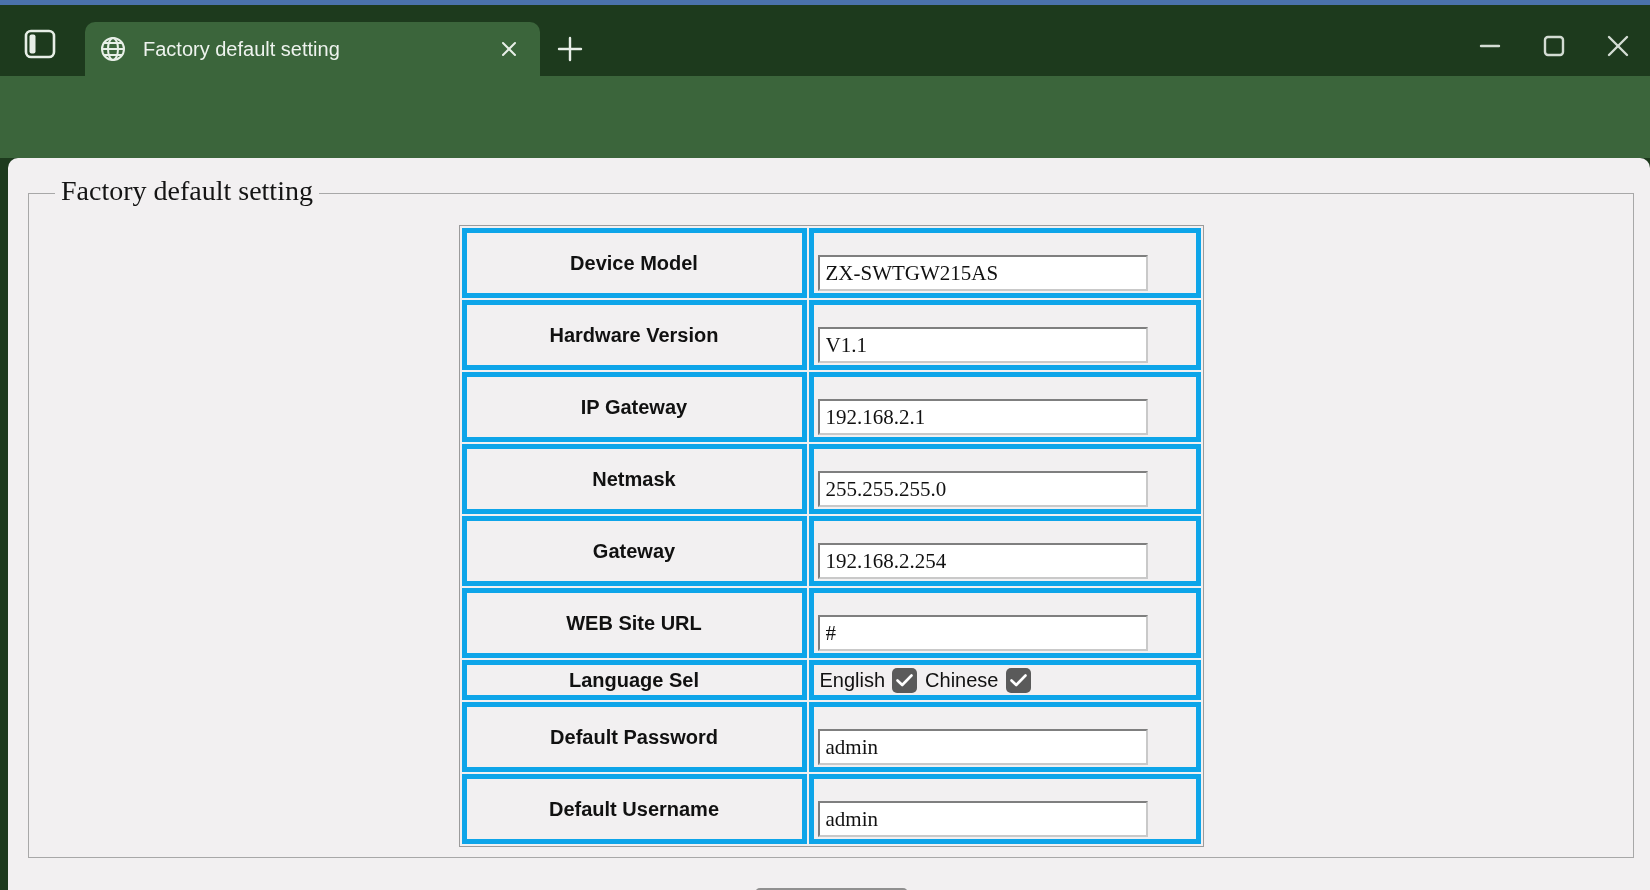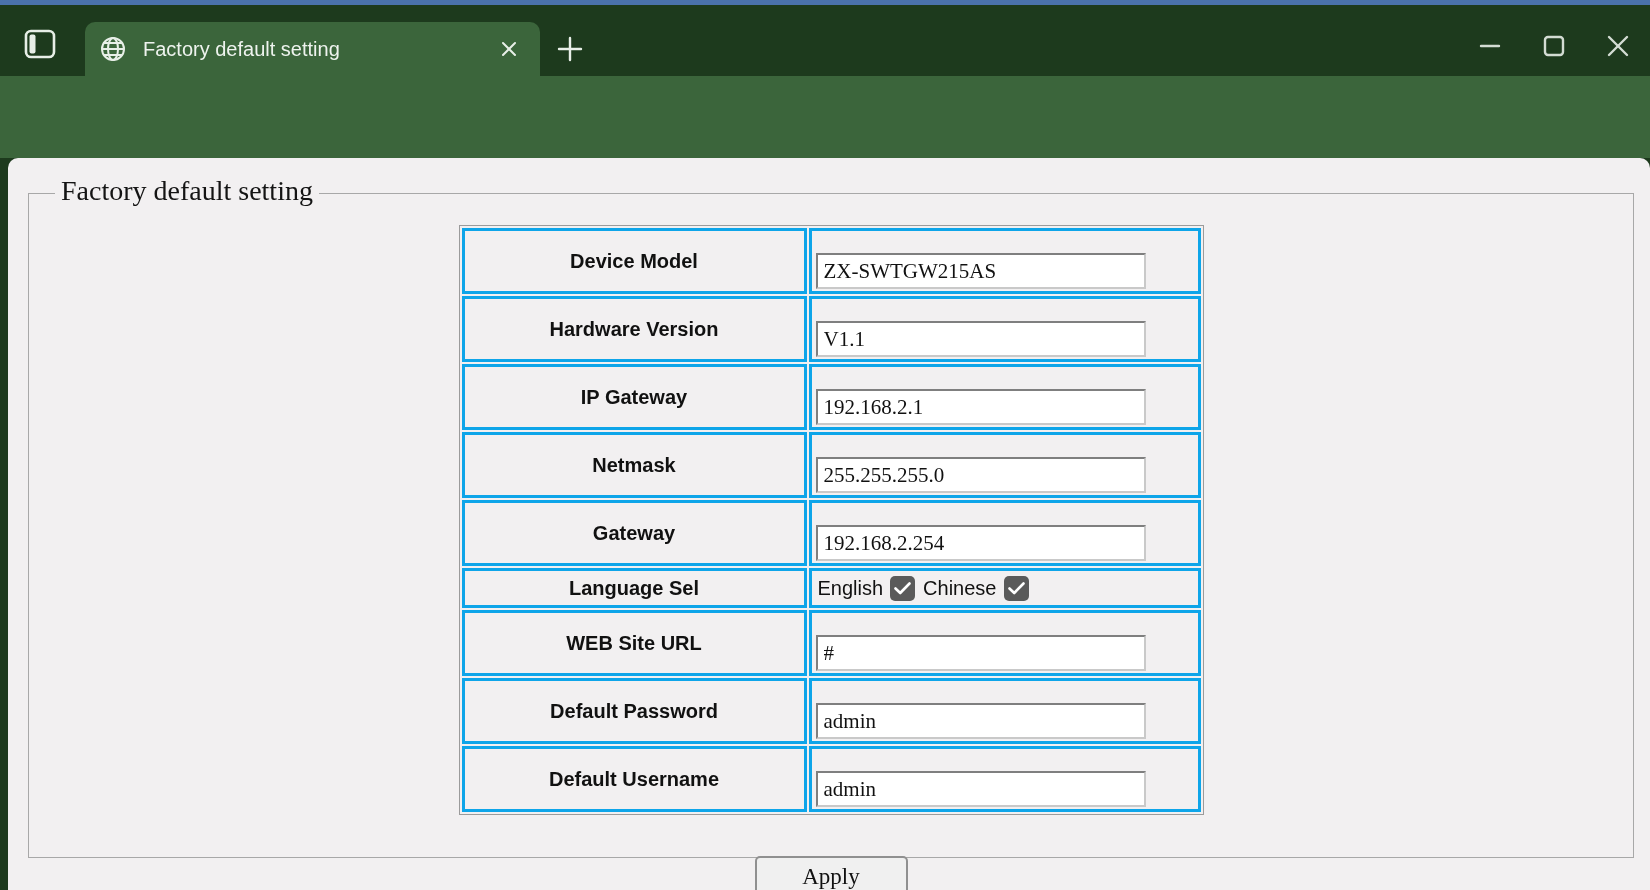--- a/index.html
+++ b/index.html
@@ -64,21 +64,21 @@
     border:1px solid #a8a8a8;box-sizing:border-box;
   }
   .legend{
     position:absolute;left:26px;top:-19px;background:#f2f0f1;padding:0 6px;
     font-family:"Liberation Serif",serif;font-size:28px;color:#141414;white-space:nowrap;
   }
   table.settings{
     border-collapse:separate;border-spacing:2px;margin:31px auto 0;
     border:1px solid #9b9b9b;background:#f2f0f1;
   }
-  table.settings td{border:3px solid #0ea5e9;height:40px;box-sizing:border-box;}
+  table.settings td{border:5px solid #0ea5e9;height:40px;box-sizing:border-box;}
   td.label-cell{width:345px;text-align:center;font-weight:bold;font-size:20px;color:#111;font-family:"Liberation Sans",sans-serif;}
   td.value-cell{width:392px;padding:2px 4px;}
   td.value-cell input{
     width:330px;height:36px;box-sizing:border-box;background:#fff;
     border:2px solid;border-color:#7f7f7f #c9c9c9 #c9c9c9 #7f7f7f;
     font-family:"Liberation Serif",serif;font-size:21px;color:#111;padding:0 6px;outline:none;margin-top:20px;
   }
   .lang-wrap{display:flex;align-items:center;font-size:20px;color:#111;font-family:"Liberation Sans",sans-serif;padding-left:2px;}
   .checkbox{
     width:25px;height:25px;border-radius:5px;background:#5a5a5a;margin:0 8px 0 7px;
@@ -234,20 +234,24 @@
             <td class="label-cell">IP Gateway</td>
             <td class="value-cell"><input type="text" value="192.168.2.1" style=""></td>
           </tr>
           <tr>
             <td class="label-cell">Netmask</td>
             <td class="value-cell"><input type="text" value="255.255.255.0" style=""></td>
           </tr>
           <tr>
             <td class="label-cell">Gateway</td>
             <td class="value-cell"><input type="text" value="192.168.2.254" style=""></td>
+          </tr>
+          <tr>
+            <td class="label-cell">WEB Site URL</td>
+            <td class="value-cell"><input type="text" value="#" style=""></td>
           </tr>
           <tr>
             <td class="label-cell">Language Sel</td>
             <td class="value-cell">
               <div class="lang-wrap">
                 <span>English</span>
                 <span class="checkbox">
                   <svg width="17" height="13" viewBox="0 0 17 13">
                     <path d="M1.5 6.5 L6.2 11 L15.5 1.5" fill="none" stroke="#ffffff" stroke-width="2.6" stroke-linecap="round" stroke-linejoin="round"></path>
                   </svg>
@@ -255,24 +259,20 @@
                 <span>Chinese</span>
                 <span class="checkbox">
                   <svg width="17" height="13" viewBox="0 0 17 13">
                     <path d="M1.5 6.5 L6.2 11 L15.5 1.5" fill="none" stroke="#ffffff" stroke-width="2.6" stroke-linecap="round" stroke-linejoin="round"></path>
                   </svg>
                 </span>
               </div>
             </td>
           </tr>
           <tr>
-            <td class="label-cell">WEB Site URL</td>
-            <td class="value-cell"><input type="text" value="#" style=""></td>
-          </tr>
-          <tr>
             <td class="label-cell">Default Password</td>
             <td class="value-cell"><input type="text" value="admin" style=""></td>
           </tr>
           <tr>
             <td class="label-cell">Default Username</td>
             <td class="value-cell"><input type="text" value="admin" style=""></td>
           </tr>
         </tbody>
     </table>
 

